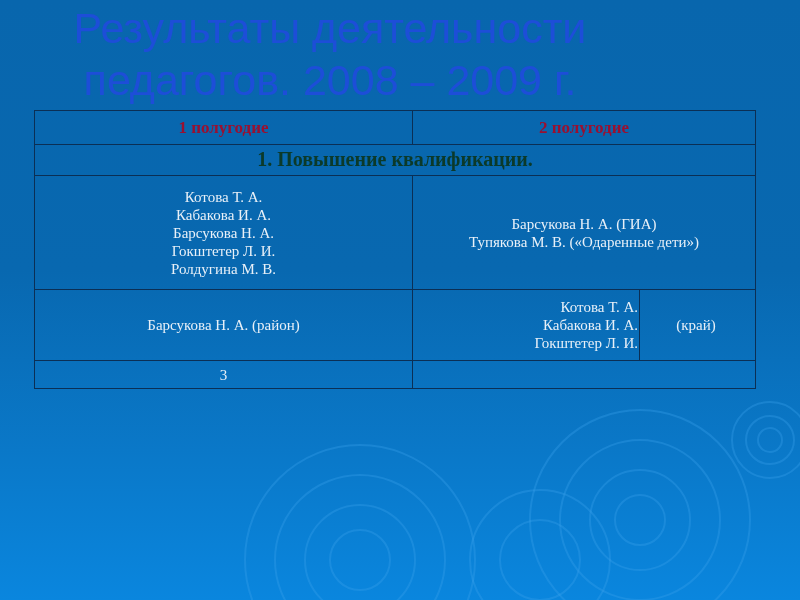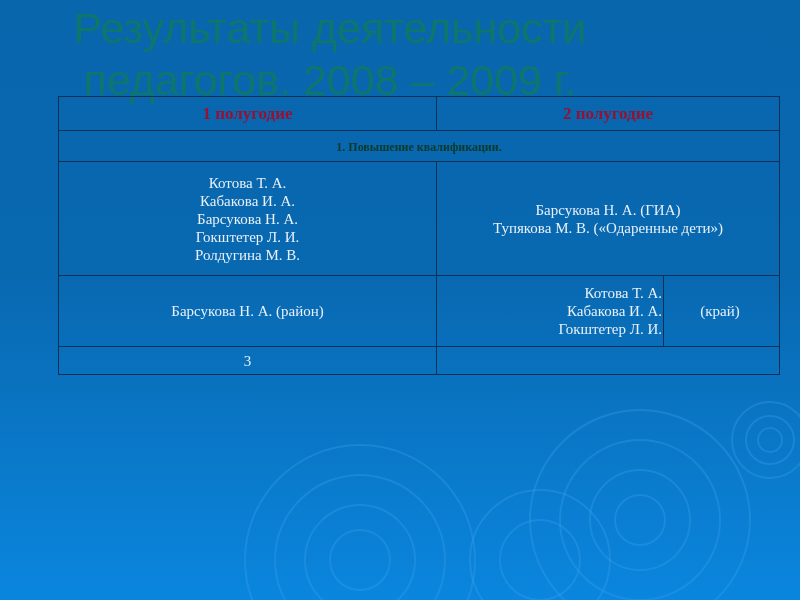--- a/index.html
+++ b/index.html
@@ -5,35 +5,35 @@
     html, body { margin: 0; padding: 0; }
     body {
       width: 800px; height: 600px; overflow: hidden; position: relative;
       background: linear-gradient(180deg, #0866ad 0%, #0868b0 45%, #0a78c8 75%, #0a86de 100%);
       font-family: "Liberation Serif", serif;
     }
     .ripples { position: absolute; left: 0; top: 0; width: 800px; height: 600px; pointer-events: none; }
     .title {
       position: absolute; left: 0; top: 2px; width: 660px; text-align: center;
       font-family: "Liberation Sans", sans-serif; font-size: 43px; line-height: 52px;
-      color: #0f766e; letter-spacing: 0px;
+      color: #1d4ed8; letter-spacing: 0px;
     }
     table.grid {
-      position: absolute; left: 34px; top: 96px; width: 721px;
+      position: absolute; left: 34px; top: 110px; width: 721px;
       border-collapse: collapse; table-layout: fixed;
-      font-family: "Liberation Serif", serif; font-size: 15px; color: #e8f0f8; margin-left: 24px;
+      font-family: "Liberation Serif", serif; font-size: 15px; color: #e8f0f8;
     }
     table.grid td {
       border: 1.5px solid #0b2f55; padding: 0 4px; vertical-align: middle;
       text-align: center; line-height: 18px;
     }
     .hdr td { height: 33px; }
     .hdr .cell-text { color: #9a1030; font-weight: bold; font-size: 17px; }
     .sec td { height: 30px; }
-    .sec .cell-text { color: #0b3a2a; font-weight: bold; font-size: 12px; }
+    .sec .cell-text { color: #0b3a2a; font-weight: bold; font-size: 20px; }
     .r1 td { height: 113px; }
     .r2 td { height: 70px; }
     .r3 td { height: 70px; }
     .r4 td { height: 27px; }
     .right { text-align: right !important; padding-right: 1px !important; }
     .left { text-align: left; padding-left: 1px !important; }
     .line { display: block; }
   </style>
 </head>
 <body>

